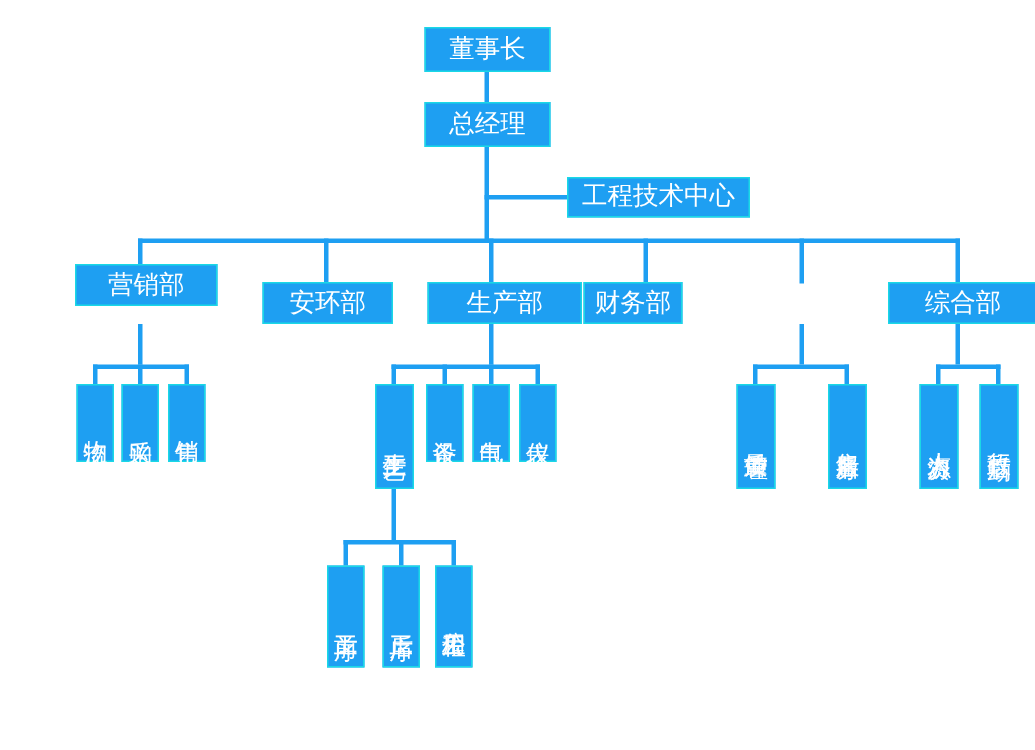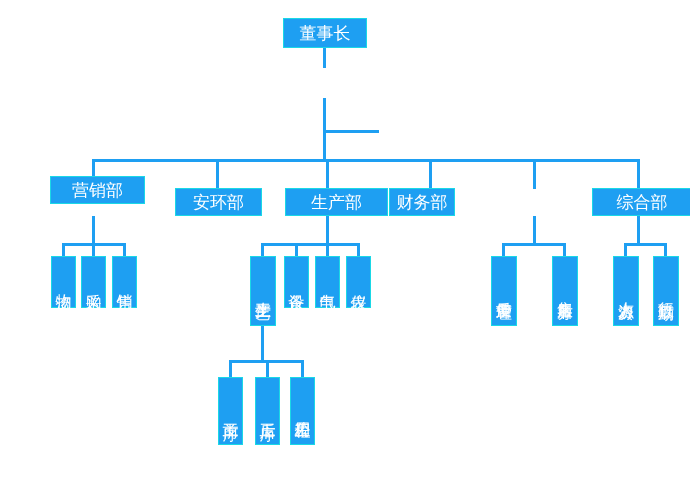--- a/index.html
+++ b/index.html
@@ -47,25 +47,27 @@
 </style>
 </head>
 <body>
 
 <div id="chart">
 
   <div class="node h" style="left:283px; top:18px; width:84px; height:30px;">董事长</div>
 
   <div class="line vt" style="left:323px; top:48px; height:20px;"></div>
 
+  <div class="node h" style="left:283px; top:68px; width:84px; height:30px;">总经理</div>
 
   <div class="line vt" style="left:323px; top:98px; height:63px;"></div>
 
   <div class="line hz" style="left:323px; top:130px; width:56px;"></div>
 
+  <div class="node h" style="left:378px; top:118px; width:122px; height:27px;">工程技术中心</div>
 
   <div class="line hz" style="left:92px; top:159px; width:548px;"></div>
 
   <div class="line vt" style="left:92px; top:159px; height:30px;"></div>
   <div class="line vt" style="left:216px; top:159px; height:30px;"></div>
   <div class="line vt" style="left:326px; top:159px; height:30px;"></div>
   <div class="line vt" style="left:429px; top:159px; height:30px;"></div>
   <div class="line vt" style="left:533px; top:159px; height:30px;"></div>
   <div class="line vt" style="left:637px; top:159px; height:30px;"></div>
 

